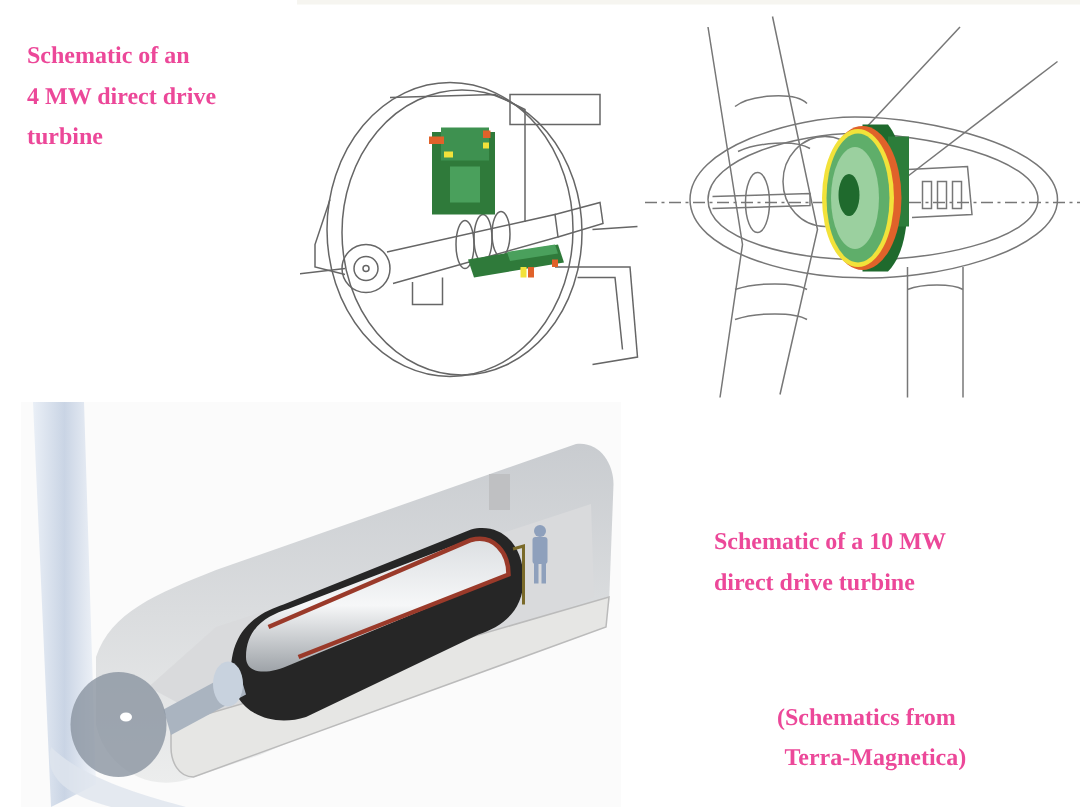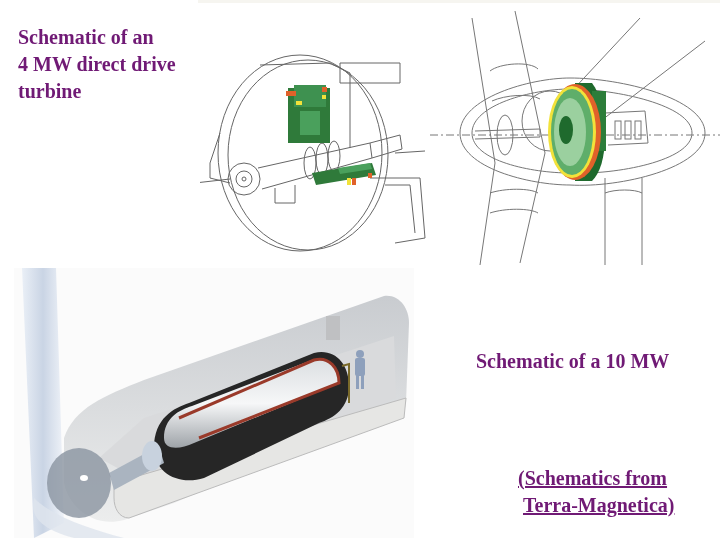--- a/index.html
+++ b/index.html
@@ -2,26 +2,26 @@
 <html><head>
   <meta charset="utf-8">
   <style>
     html, body { margin: 0; padding: 0; }
     body {
       width: 720px; height: 540px; position: relative; overflow: hidden;
       background: #ffffff;
       font-family: "Liberation Serif", "DejaVu Serif", serif;
     }
     .caption {
-      position: absolute; font-weight: bold; color: #701a75;
-      font-size: 20px; line-height: 27px; margin: 0;
+      position: absolute; font-weight: bold; color: #ec4899;
+      font-size: 16px; line-height: 27px; margin: 0;
     }
     .cap-8mw { left: 18px; top: 24px; }
     .cap-10mw { left: 428px; top: 348px; margin-left: 48px; }
-    .cap-source { left: 518px; top: 465px; text-decoration: underline; }
+    .cap-source { left: 518px; top: 465px; }
     .cap-source .l2 { padding-left: 5px; }
     .panel { position: absolute; }
     .p-8mw-side { left: 200px; top: 3px; width: 230px; height: 252px; }
     .p-8mw-front { left: 420px; top: 3px; width: 300px; height: 265px; }
     .p-10mw { left: 14px; top: 268px; width: 400px; height: 270px; background: #fafafa; }
     .topline { position:absolute; left:198px; top:0; width:522px; height:3px; background:#f6f5f0; }
     svg { display: block; }
   </style>
 </head>
 <body>
@@ -171,18 +171,19 @@
       <rect x="342" y="107" width="3" height="14"></rect>
       <rect x="347" y="107" width="3" height="14"></rect>
     </g>
 
     <path d="M20 230 C40 250 80 262 110 270 L60 270 C30 262 15 250 20 230 Z" fill="#dfe5ee" opacity="0.8"></path>
   </svg>
 </div>
 
 <p class="caption cap-10mw">
   <span>Schematic of a 10 MW</span><br>
+  <span>direct drive turbine</span>
 </p>
 
 <p class="caption cap-source">
   <span>(Schematics from</span><br>
   <span class="l2">Terra-Magnetica)</span>
 </p>
 
 </body></html>

